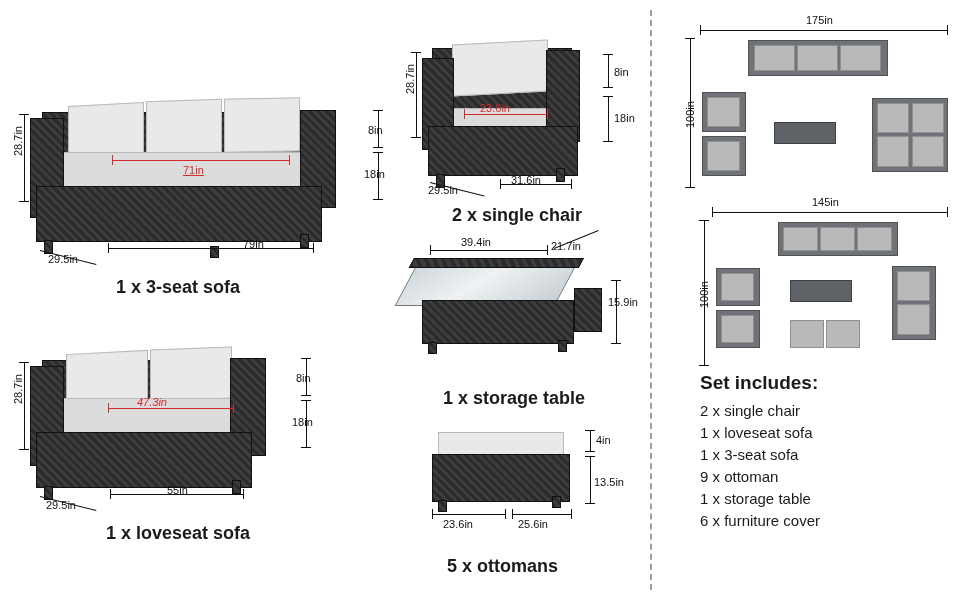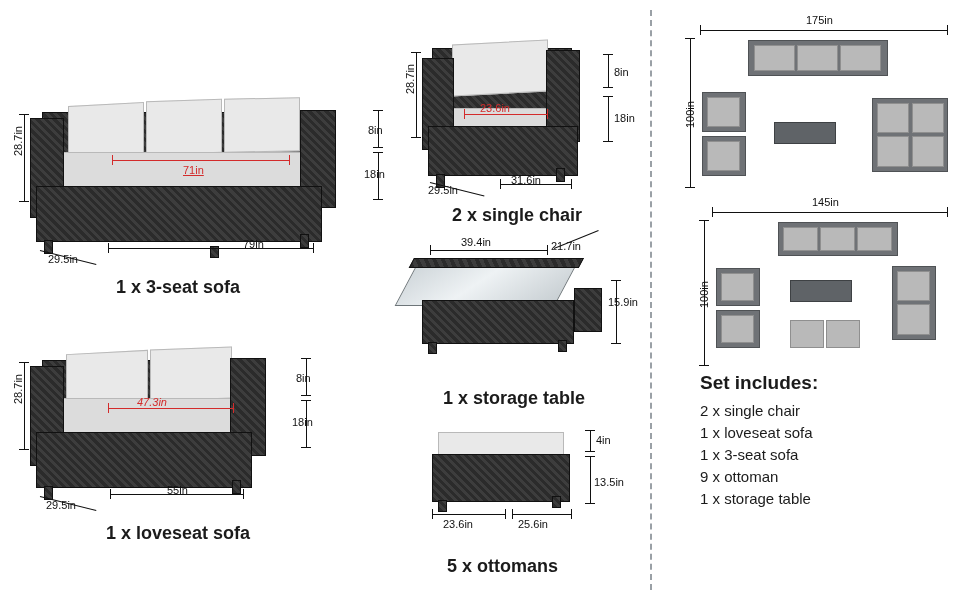--- a/index.html
+++ b/index.html
@@ -345,15 +345,16 @@
     <div class="lg-item" style="left:897px;top:304px;width:33px;height:31px;"></div>
   </div>
 
   <div class="setlist">
     <div class="hd">Set includes:</div>
     <div>2 x single chair</div>
     <div>1 x loveseat sofa</div>
     <div>1 x 3-seat sofa</div>
     <div>9 x ottoman</div>
     <div>1 x storage table</div>
+    <div>6 x furniture cover</div>
   </div>
 
 </div>
 
 </body></html>

